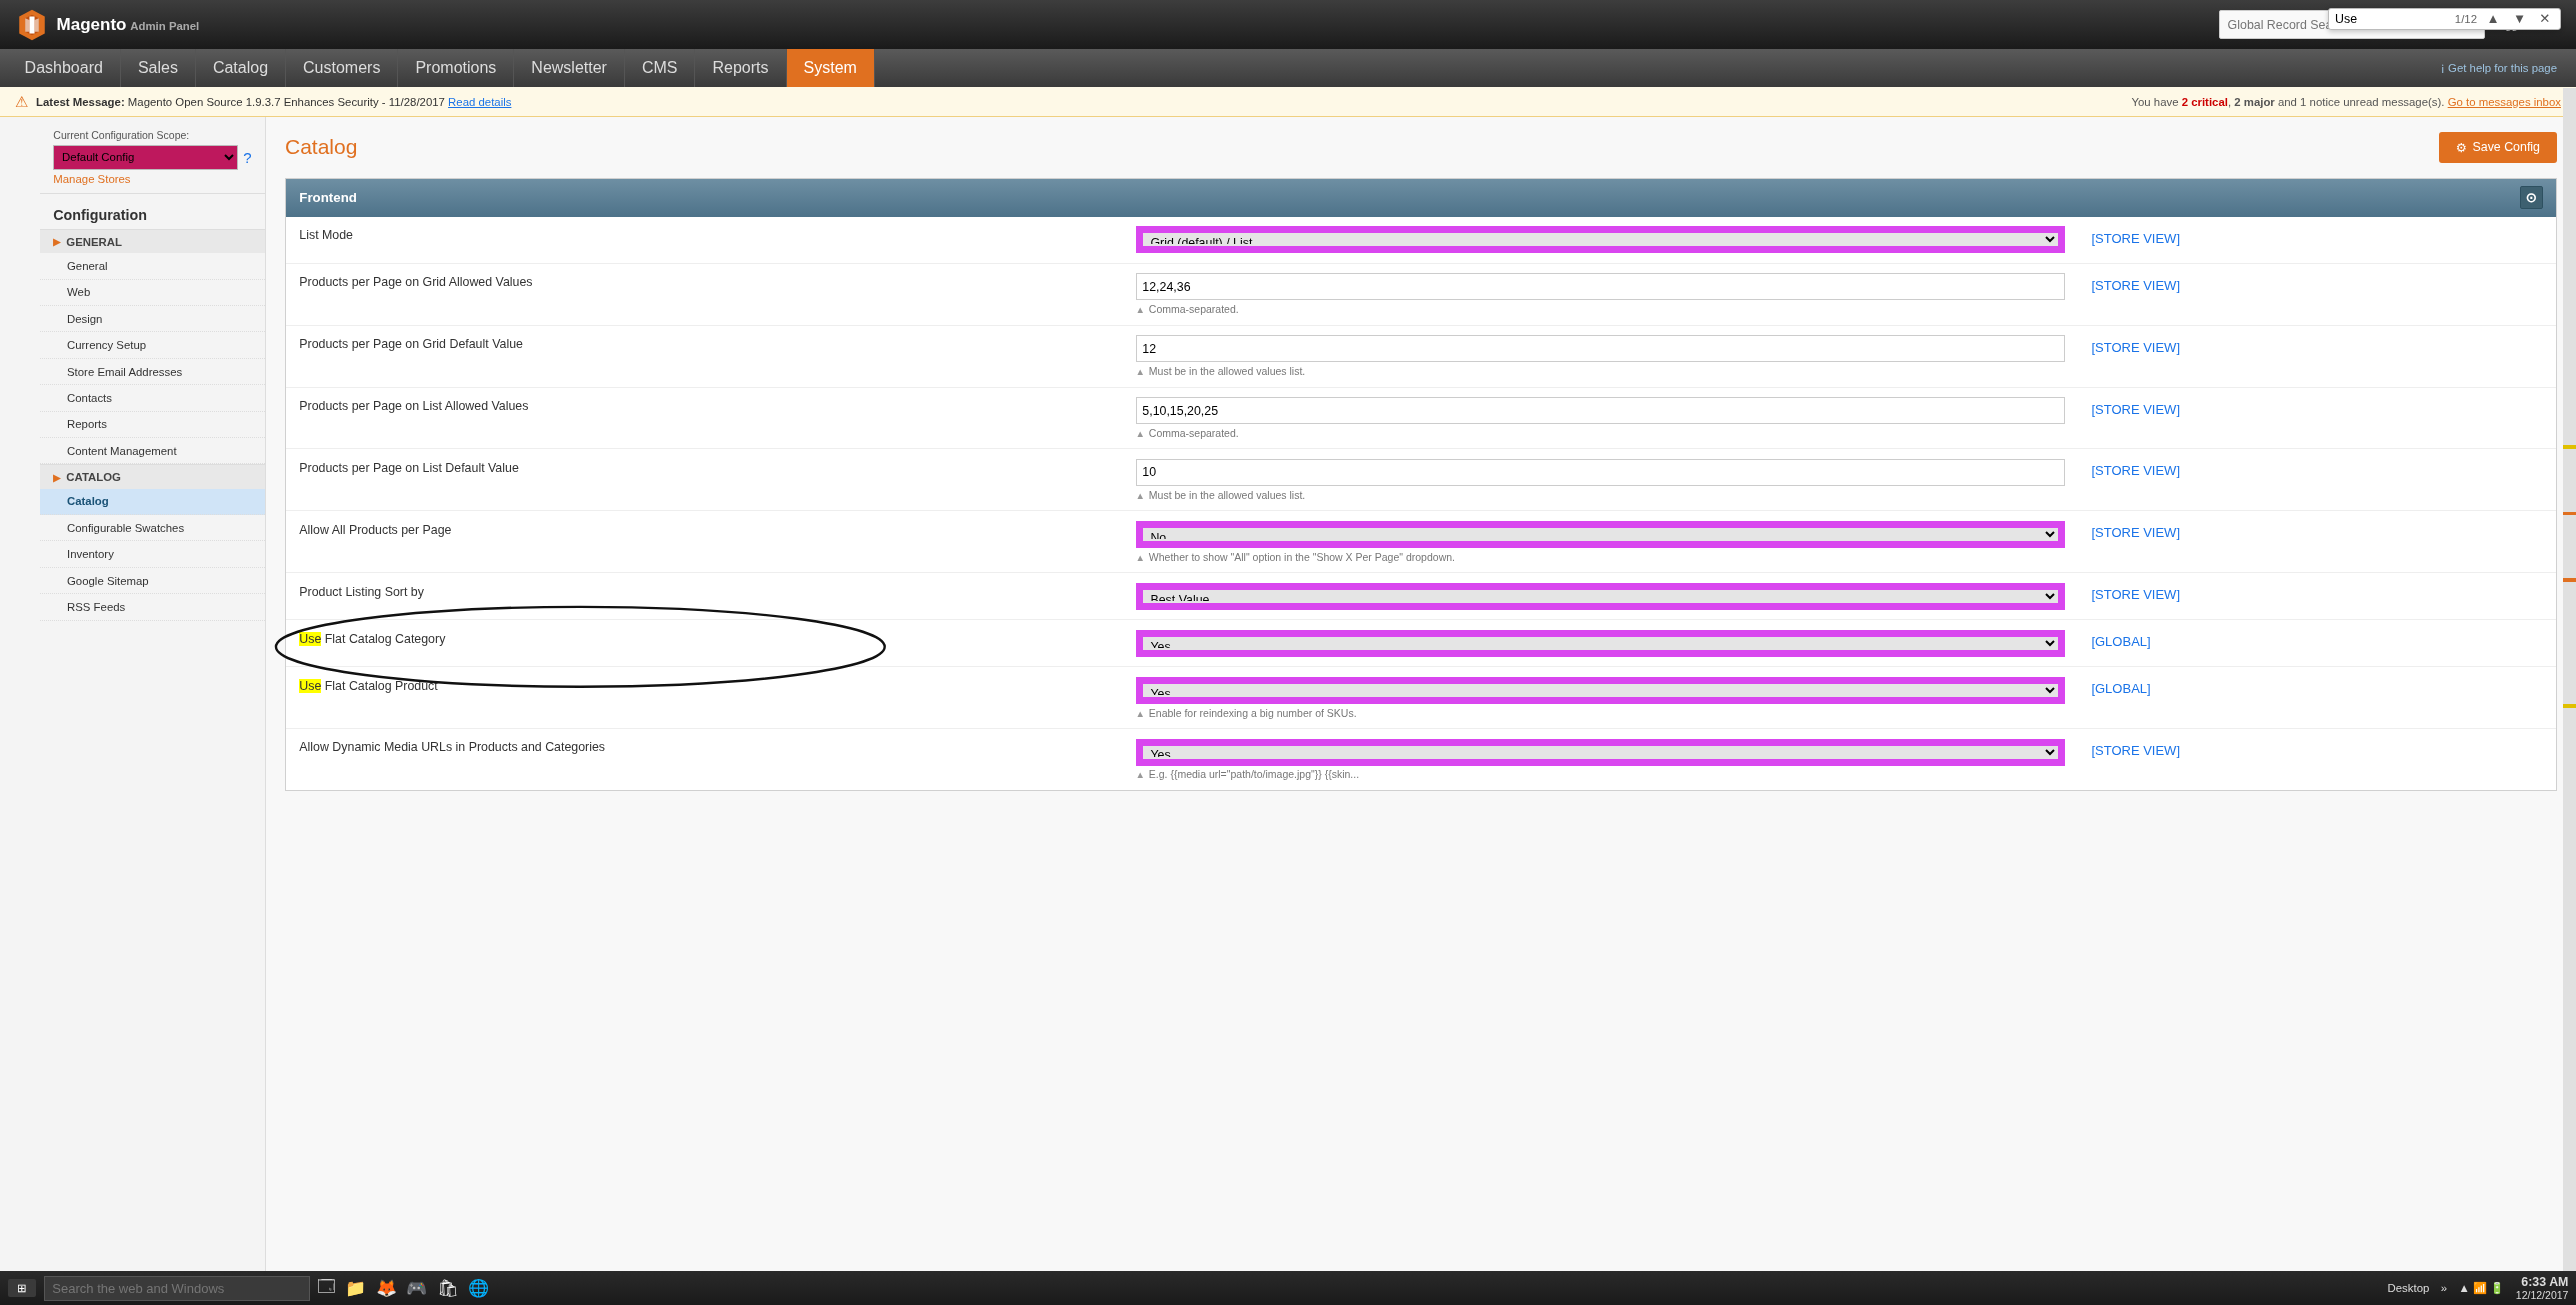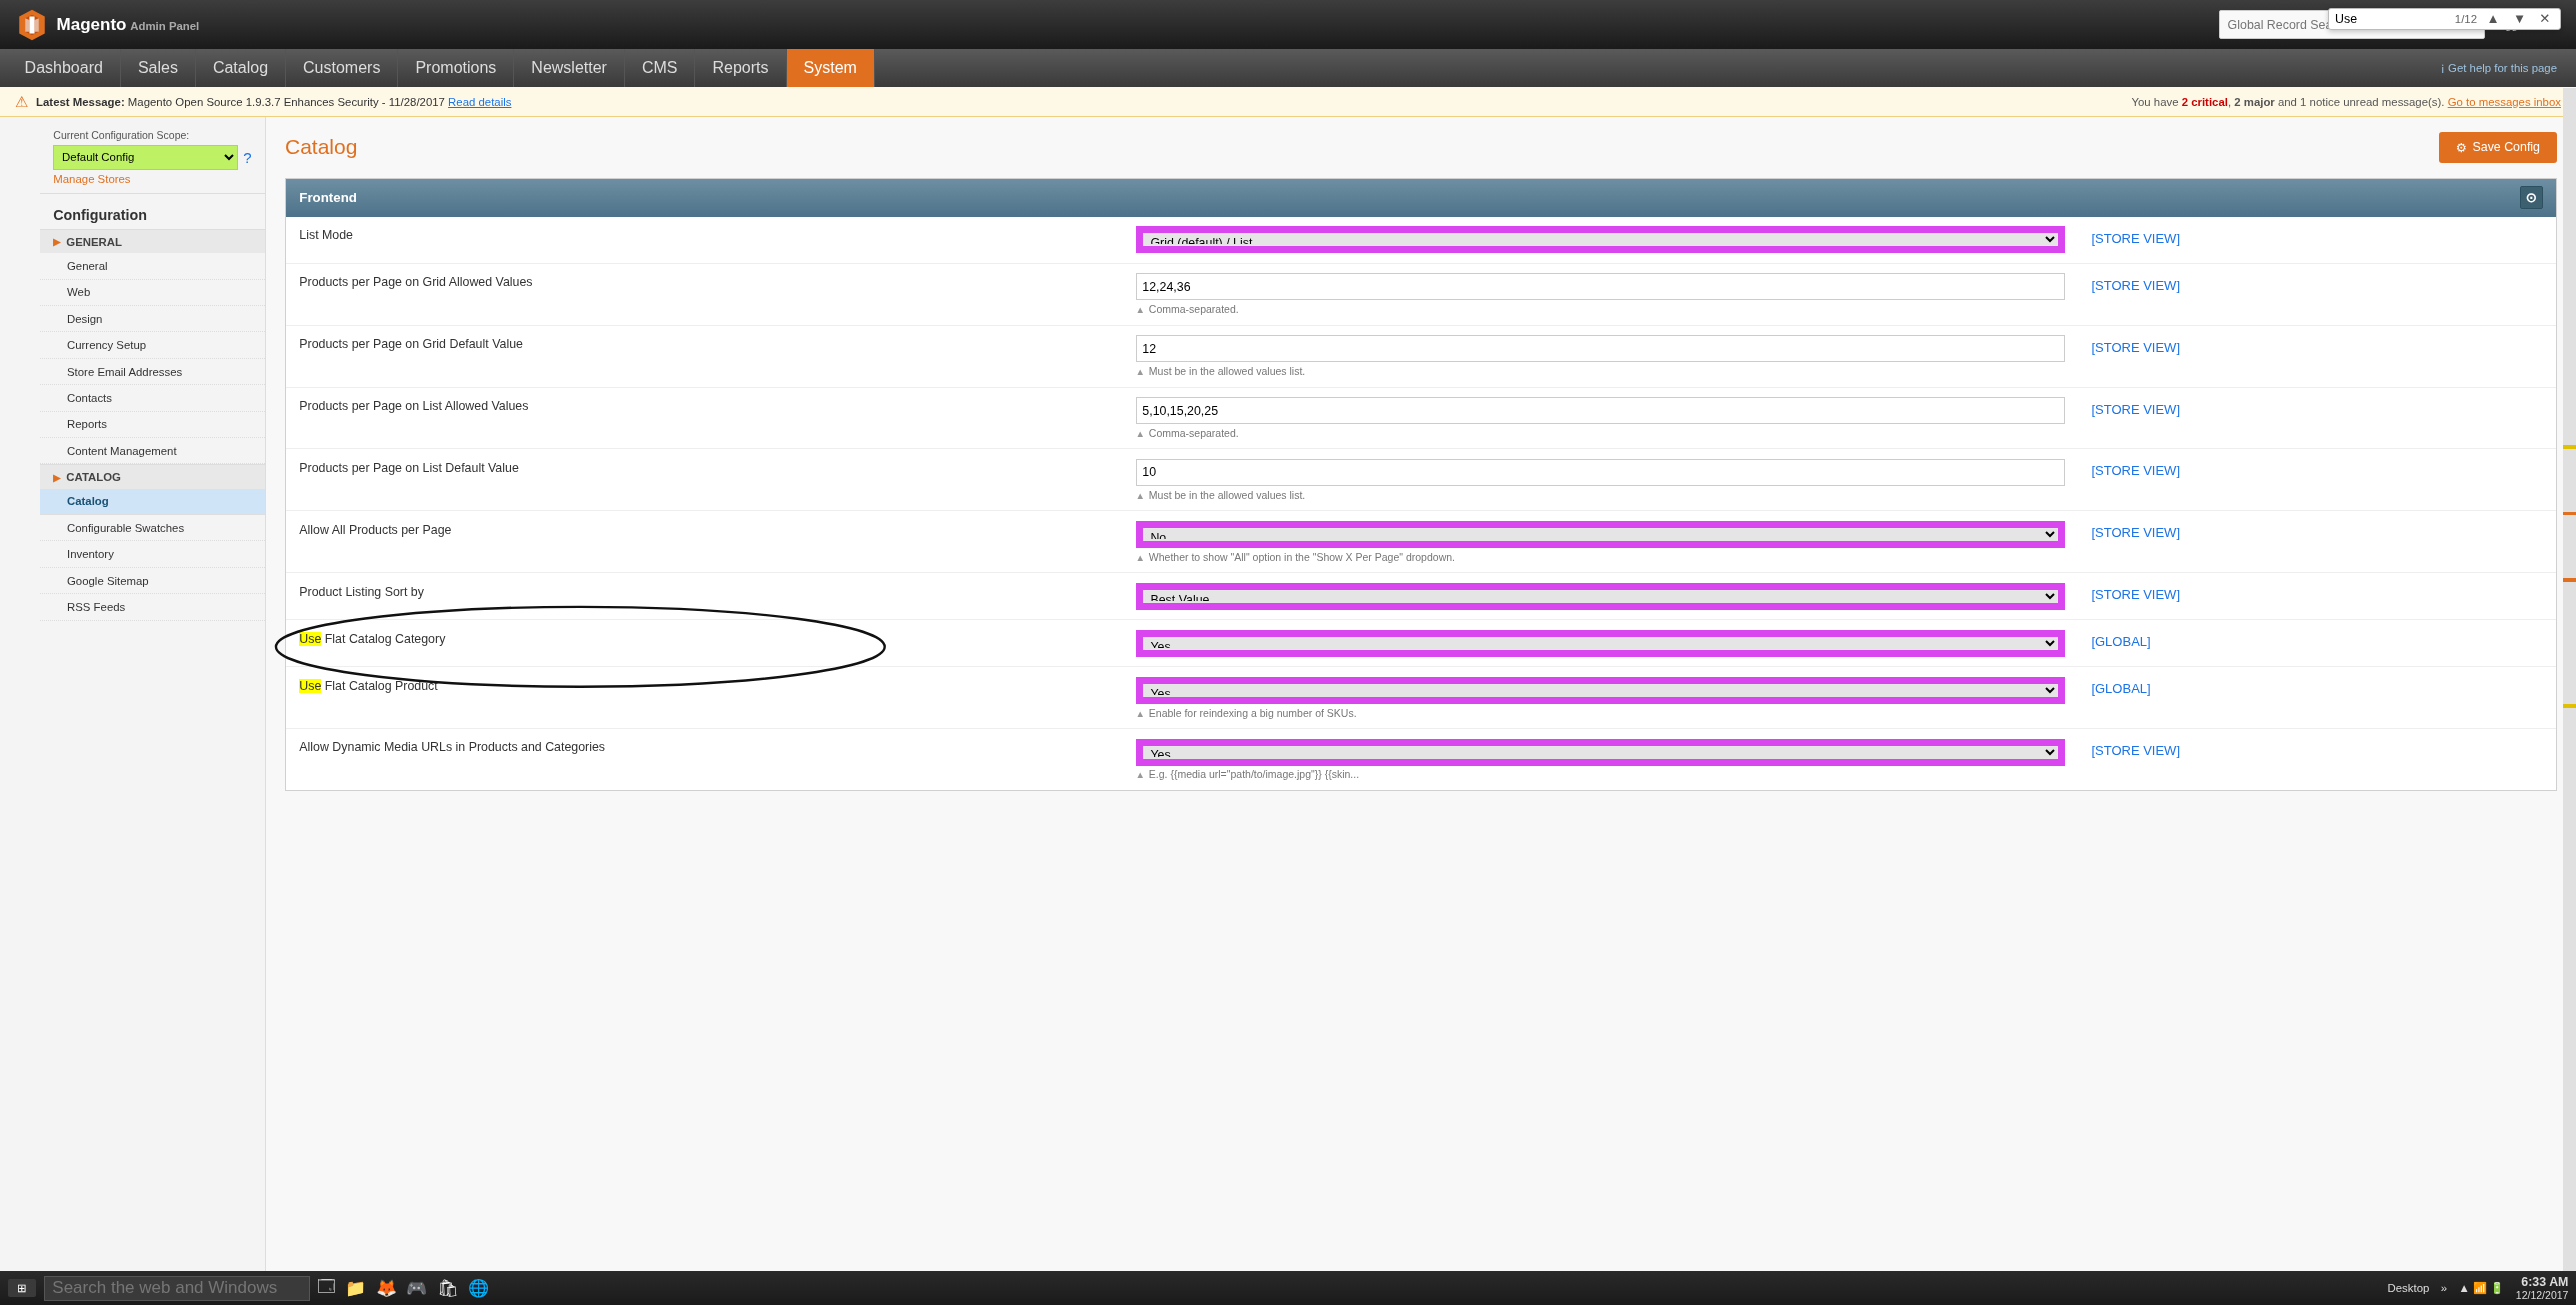--- a/index.html
+++ b/index.html
@@ -165,21 +165,21 @@
     }
     .scope-select-row {
       display: flex;
       align-items: center;
       gap: 5.7px;
     }
     .scope-select {
       flex: 1;
       height: 25px;
       border: 1px solid #bbb;
-      background: #bef264;
+      background: #be185d;
       font-size: 11.4px;
       padding: 0 3.8px;
     }
     .scope-help {
       color: #1a73e8;
       font-size: 15px;
       cursor: pointer;
     }
     .manage-stores-link {
       color: #e07020;
@@ -401,21 +401,21 @@
       color: #fff;
       font-size: 11.4px;
     }
     .taskbar-search {
       flex: 1;
       height: 25px;
       background: #3a3a3a;
       border: 1px solid #555;
       color: #fff;
       padding: 0 7.6px;
-      font-size: 17px;
+      font-size: 13px;
       max-width: 266px;
     }
     .taskbar-icons {
       display: flex;
       gap: 9.5px;
       align-items: center;
     }
     .taskbar-icon {
       font-size: 17px;
       cursor: pointer;

